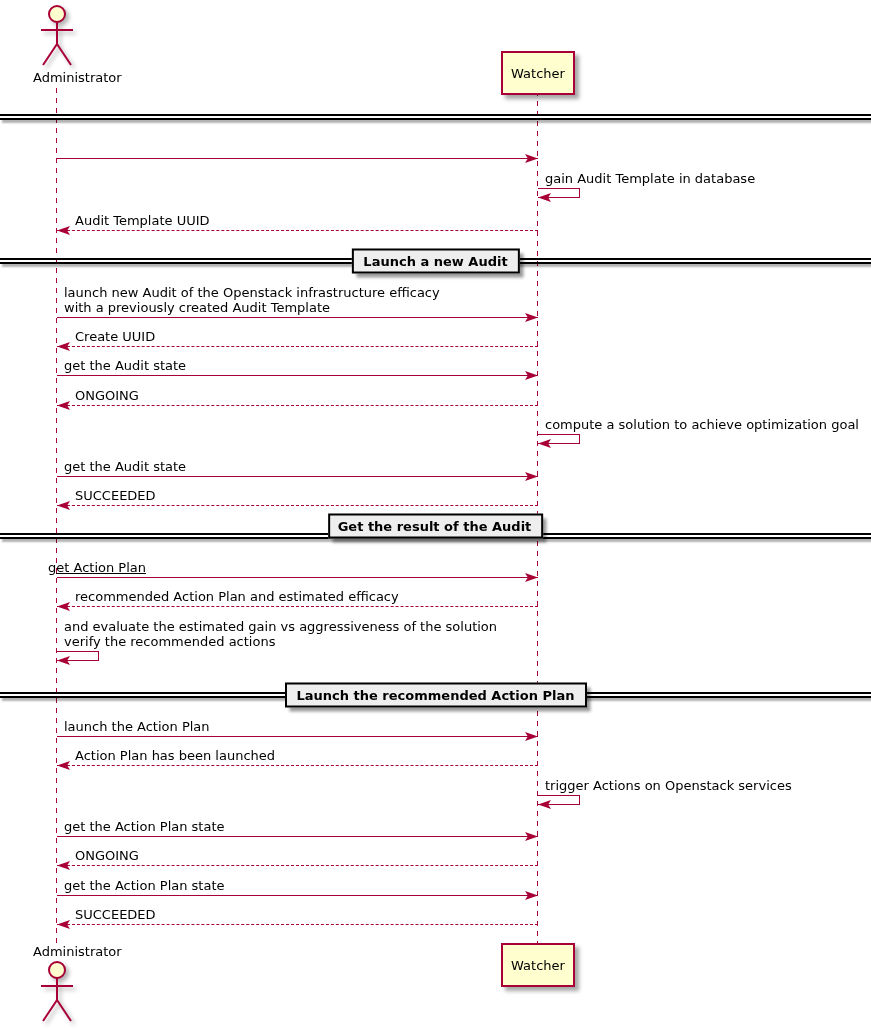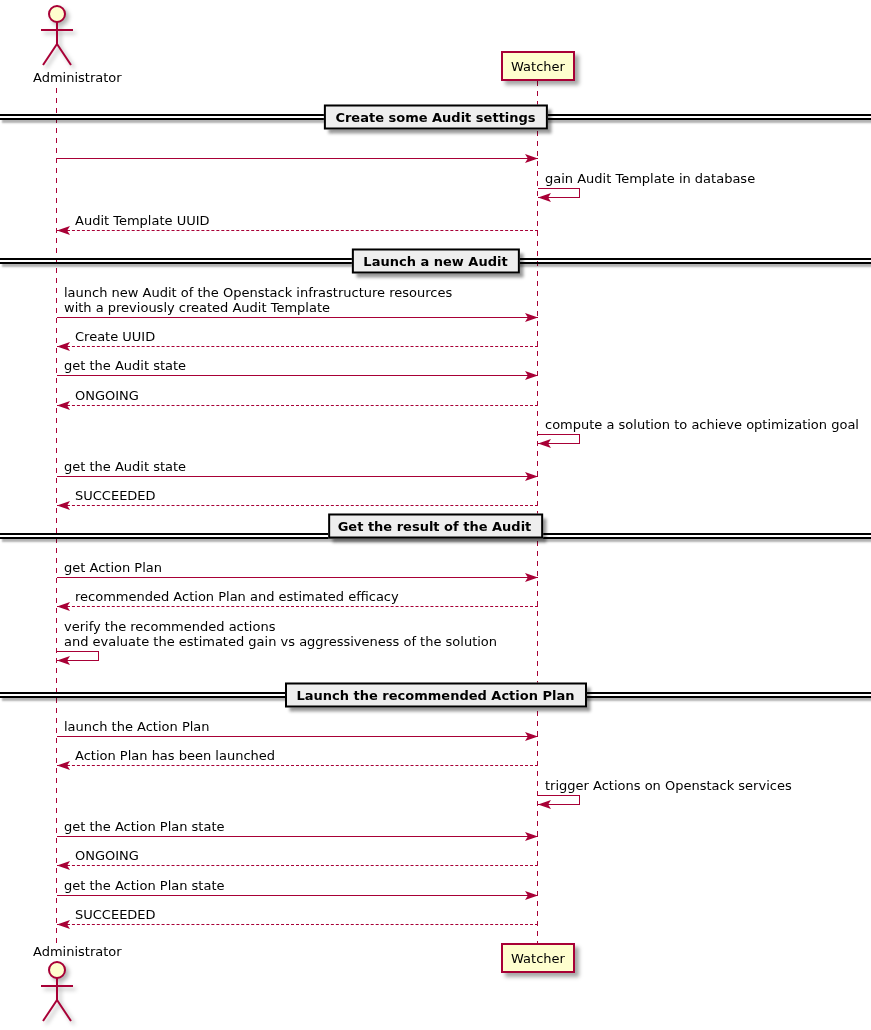--- a/index.html
+++ b/index.html
@@ -15,21 +15,21 @@
   .lifeline {
     position: absolute;
     width: 1px;
     background-image: repeating-linear-gradient(to bottom,
       #A80036 0px, #A80036 5px, transparent 5px, transparent 10px);
     z-index: 1;
   }
   .pbox {
     position: absolute;
     width: 74px;
-    height: 30px;
+    height: 44px;
     box-sizing: border-box;
     background: #FEFECE;
     border: 2px solid #A80036;
     display: flex;
     align-items: center;
     justify-content: center;
     font-size: 13px;
     box-shadow: 4px 4px 4px rgba(0,0,0,0.35);
     z-index: 4;
   }
@@ -129,21 +129,20 @@
     <line x1="5" y1="26" x2="37" y2="26" stroke="#A80036" stroke-width="2"></line>
     <line x1="21" y1="40" x2="7" y2="61" stroke="#A80036" stroke-width="2"></line>
     <line x1="21" y1="40" x2="35" y2="61" stroke="#A80036" stroke-width="2"></line>
   </svg>
 
   <div class="pbox" style="left:501px; top:943px;">
     <span>Watcher</span>
   </div>
 
 <div class="divider-line" style="top: 114px;"></div>
-    <div class="divider-box" style="top: 117px; left: 435.5px;">Create some Audit settings</div>
     <div class="divider-line" style="top: 258px;"></div>
     <div class="divider-box" style="top: 261px; left: 435.5px;">Launch a new Audit</div>
     <div class="divider-line" style="top: 533px;"></div>
     <div class="divider-box" style="top: 526px; left: 435.5px; padding-left: 8px;">Get the result of the Audit</div>
     <div class="divider-line" style="top: 692px;"></div>
     <div class="divider-box" style="top: 695px; left: 435.5px;">Launch the recommended Action Plan</div>
     <div class="msg-line" style="left: 57px; top: 158px; width: 481px;"></div>
     <div class="head right" style="left: 525px; top: 154px;"></div>
     <div class="self-loop" style="left: 538px; top: 188px;"></div>
     <div class="head left" style="left: 538px; top: 193px;"></div>
@@ -151,21 +150,21 @@
       <div class="msg-label-line">gain Audit Template in database</div>
     </div>
     <div class="msg-line dashed" style="left: 57px; top: 230px; width: 481px;"></div>
     <div class="head left" style="left: 57px; top: 226px;"></div>
     <div class="msg-label" style="left: 75px; bottom: 802px;">
       <div class="msg-label-line">Audit Template UUID</div>
     </div>
     <div class="msg-line" style="left: 57px; top: 317px; width: 481px;"></div>
     <div class="head right" style="left: 525px; top: 313px;"></div>
     <div class="msg-label" style="left: 64px; bottom: 715px;">
-      <div class="msg-label-line">launch new Audit of the Openstack infrastructure resources</div>
+      <div class="msg-label-line">launch new Audit of the Openstack infrastructure efficacy</div>
       <div class="msg-label-line">with a previously created Audit Template</div>
     </div>
     <div class="msg-line dashed" style="left: 57px; top: 346px; width: 481px;"></div>
     <div class="head left" style="left: 57px; top: 342px;"></div>
     <div class="msg-label" style="left: 75px; bottom: 686px;">
       <div class="msg-label-line">Create UUID</div>
     </div>
     <div class="msg-line" style="left: 57px; top: 375px; width: 481px;"></div>
     <div class="head right" style="left: 525px; top: 371px;"></div>
     <div class="msg-label" style="left: 64px; bottom: 657px;">
@@ -186,33 +185,33 @@
     <div class="msg-label" style="left: 64px; bottom: 556px;">
       <div class="msg-label-line">get the Audit state</div>
     </div>
     <div class="msg-line dashed" style="left: 57px; top: 505px; width: 481px;"></div>
     <div class="head left" style="left: 57px; top: 501px;"></div>
     <div class="msg-label" style="left: 75px; bottom: 527px;">
       <div class="msg-label-line">SUCCEEDED</div>
     </div>
     <div class="msg-line" style="left: 57px; top: 577px; width: 481px;"></div>
     <div class="head right" style="left: 525px; top: 573px;"></div>
-    <div class="msg-label" style="left: 64px; bottom: 455px;">
+    <div class="msg-label" style="left: 48px; bottom: 455px; text-decoration: underline;">
       <div class="msg-label-line">get Action Plan</div>
     </div>
     <div class="msg-line dashed" style="left: 57px; top: 606px; width: 481px;"></div>
     <div class="head left" style="left: 57px; top: 602px;"></div>
     <div class="msg-label" style="left: 75px; bottom: 426px;">
       <div class="msg-label-line">recommended Action Plan and estimated efficacy</div>
     </div>
     <div class="self-loop" style="left: 57px; top: 651px;"></div>
     <div class="head left" style="left: 57px; top: 656px;"></div>
     <div class="msg-label" style="left: 64px; bottom: 381px;">
+      <div class="msg-label-line">and evaluate the estimated gain vs aggressiveness of the solution</div>
       <div class="msg-label-line">verify the recommended actions</div>
-      <div class="msg-label-line">and evaluate the estimated gain vs aggressiveness of the solution</div>
     </div>
     <div class="msg-line" style="left: 57px; top: 736px; width: 481px;"></div>
     <div class="head right" style="left: 525px; top: 732px;"></div>
     <div class="msg-label" style="left: 64px; bottom: 296px;">
       <div class="msg-label-line">launch the Action Plan</div>
     </div>
     <div class="msg-line dashed" style="left: 57px; top: 765px; width: 481px;"></div>
     <div class="head left" style="left: 57px; top: 761px;"></div>
     <div class="msg-label" style="left: 75px; bottom: 267px;">
       <div class="msg-label-line">Action Plan has been launched</div>

